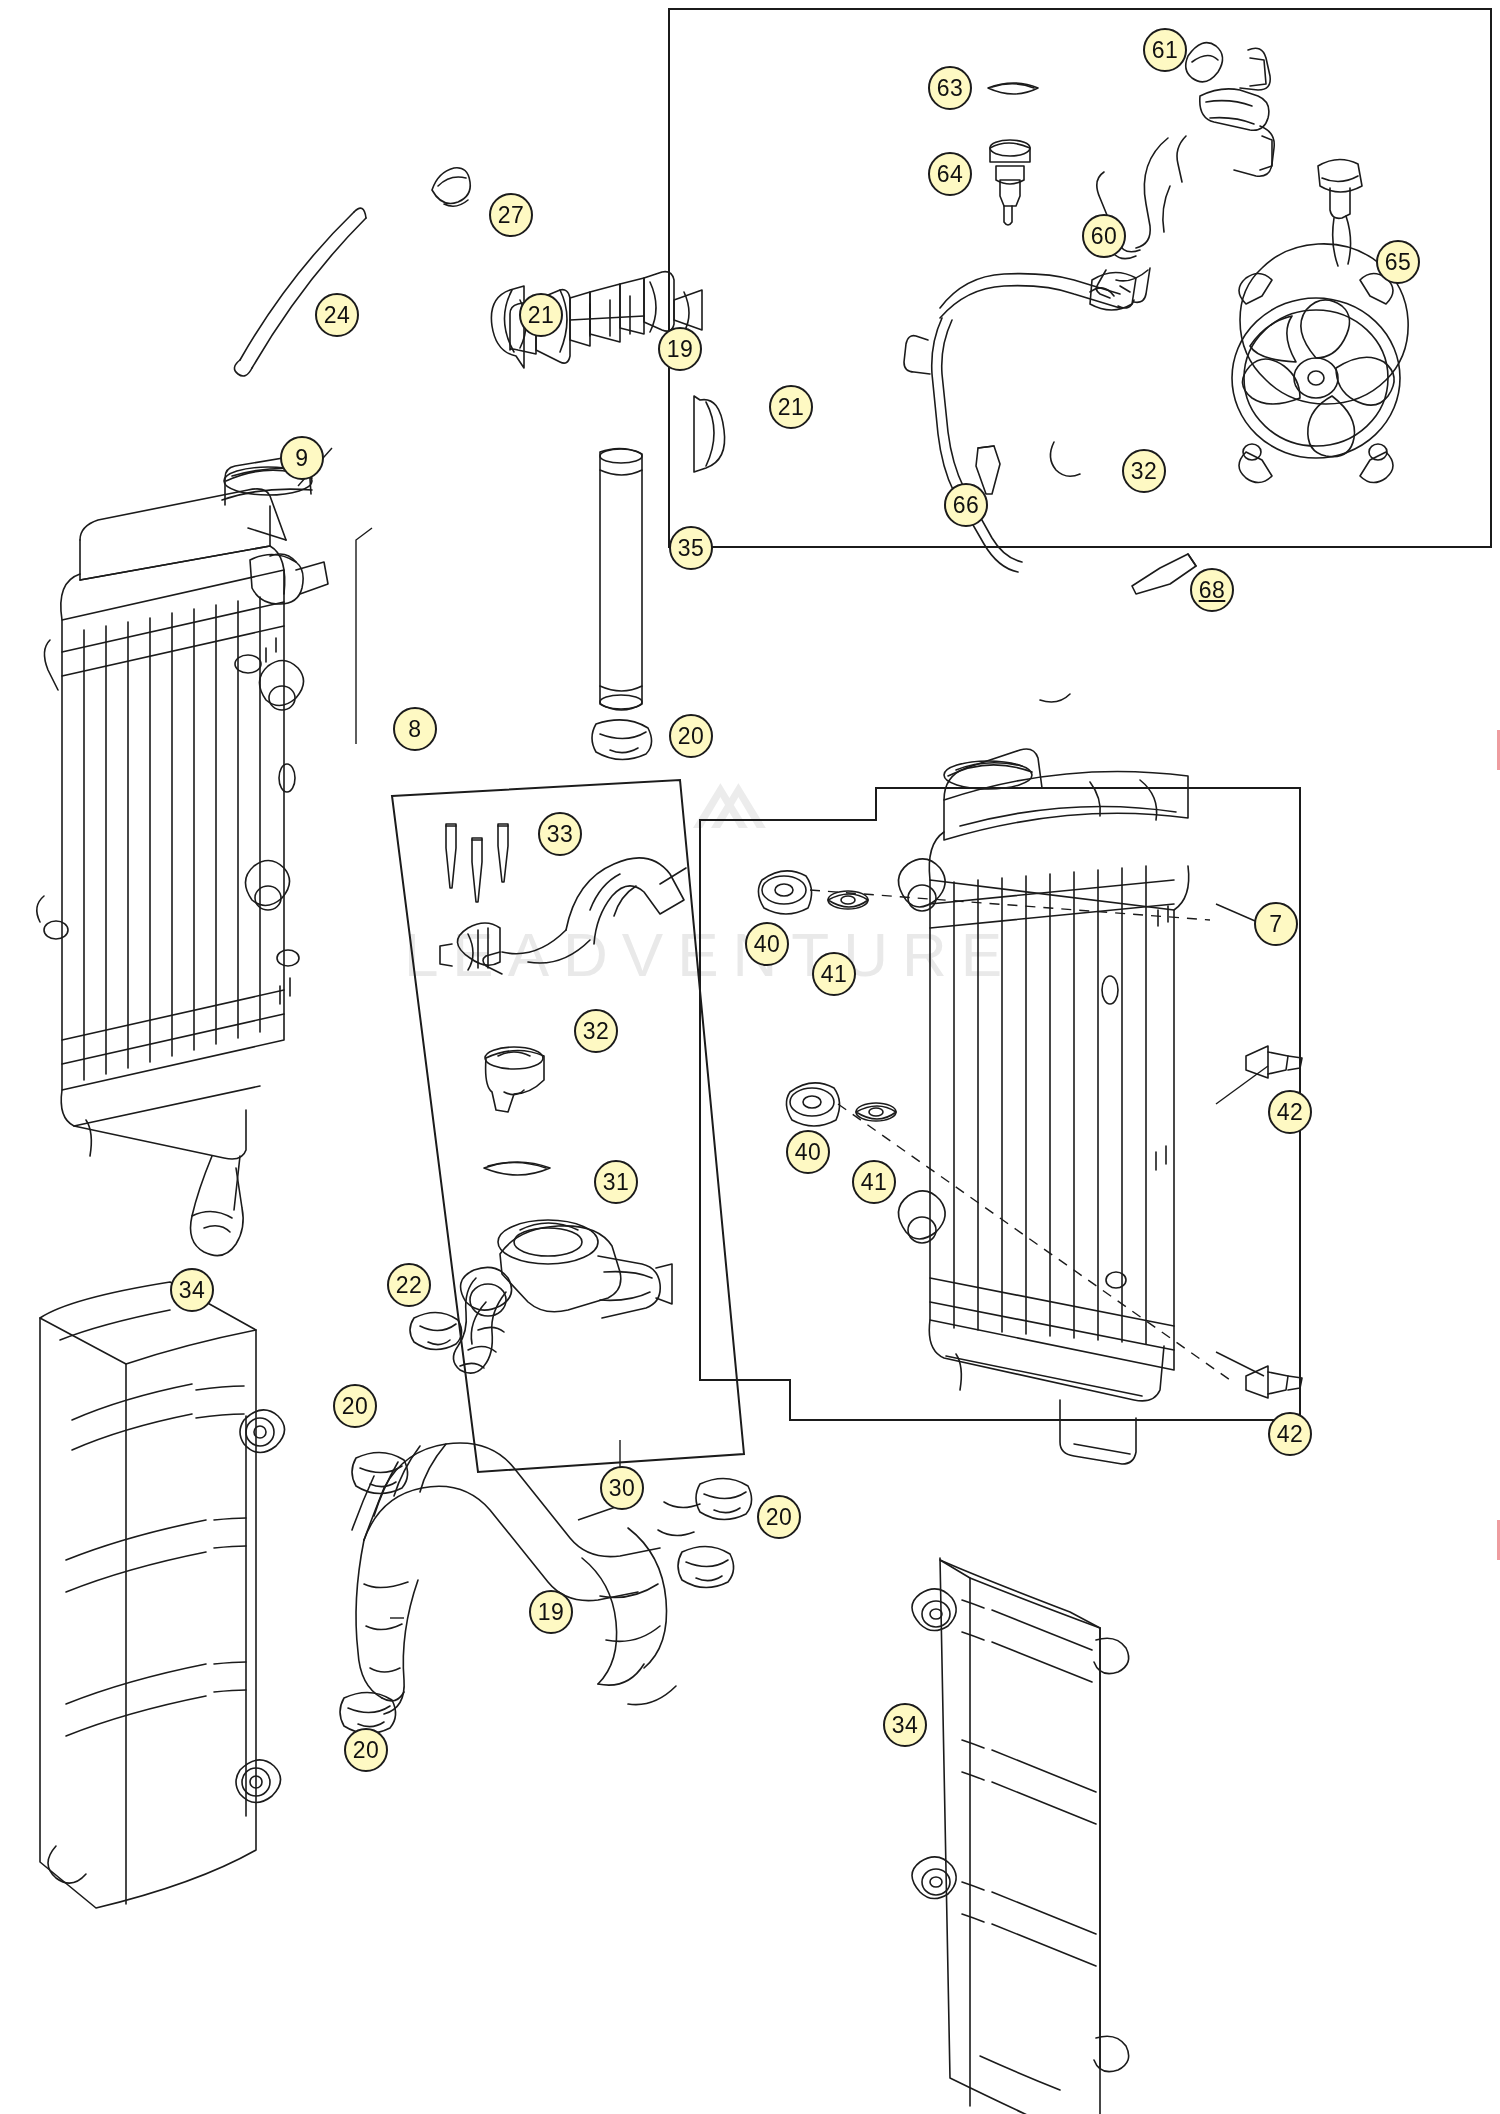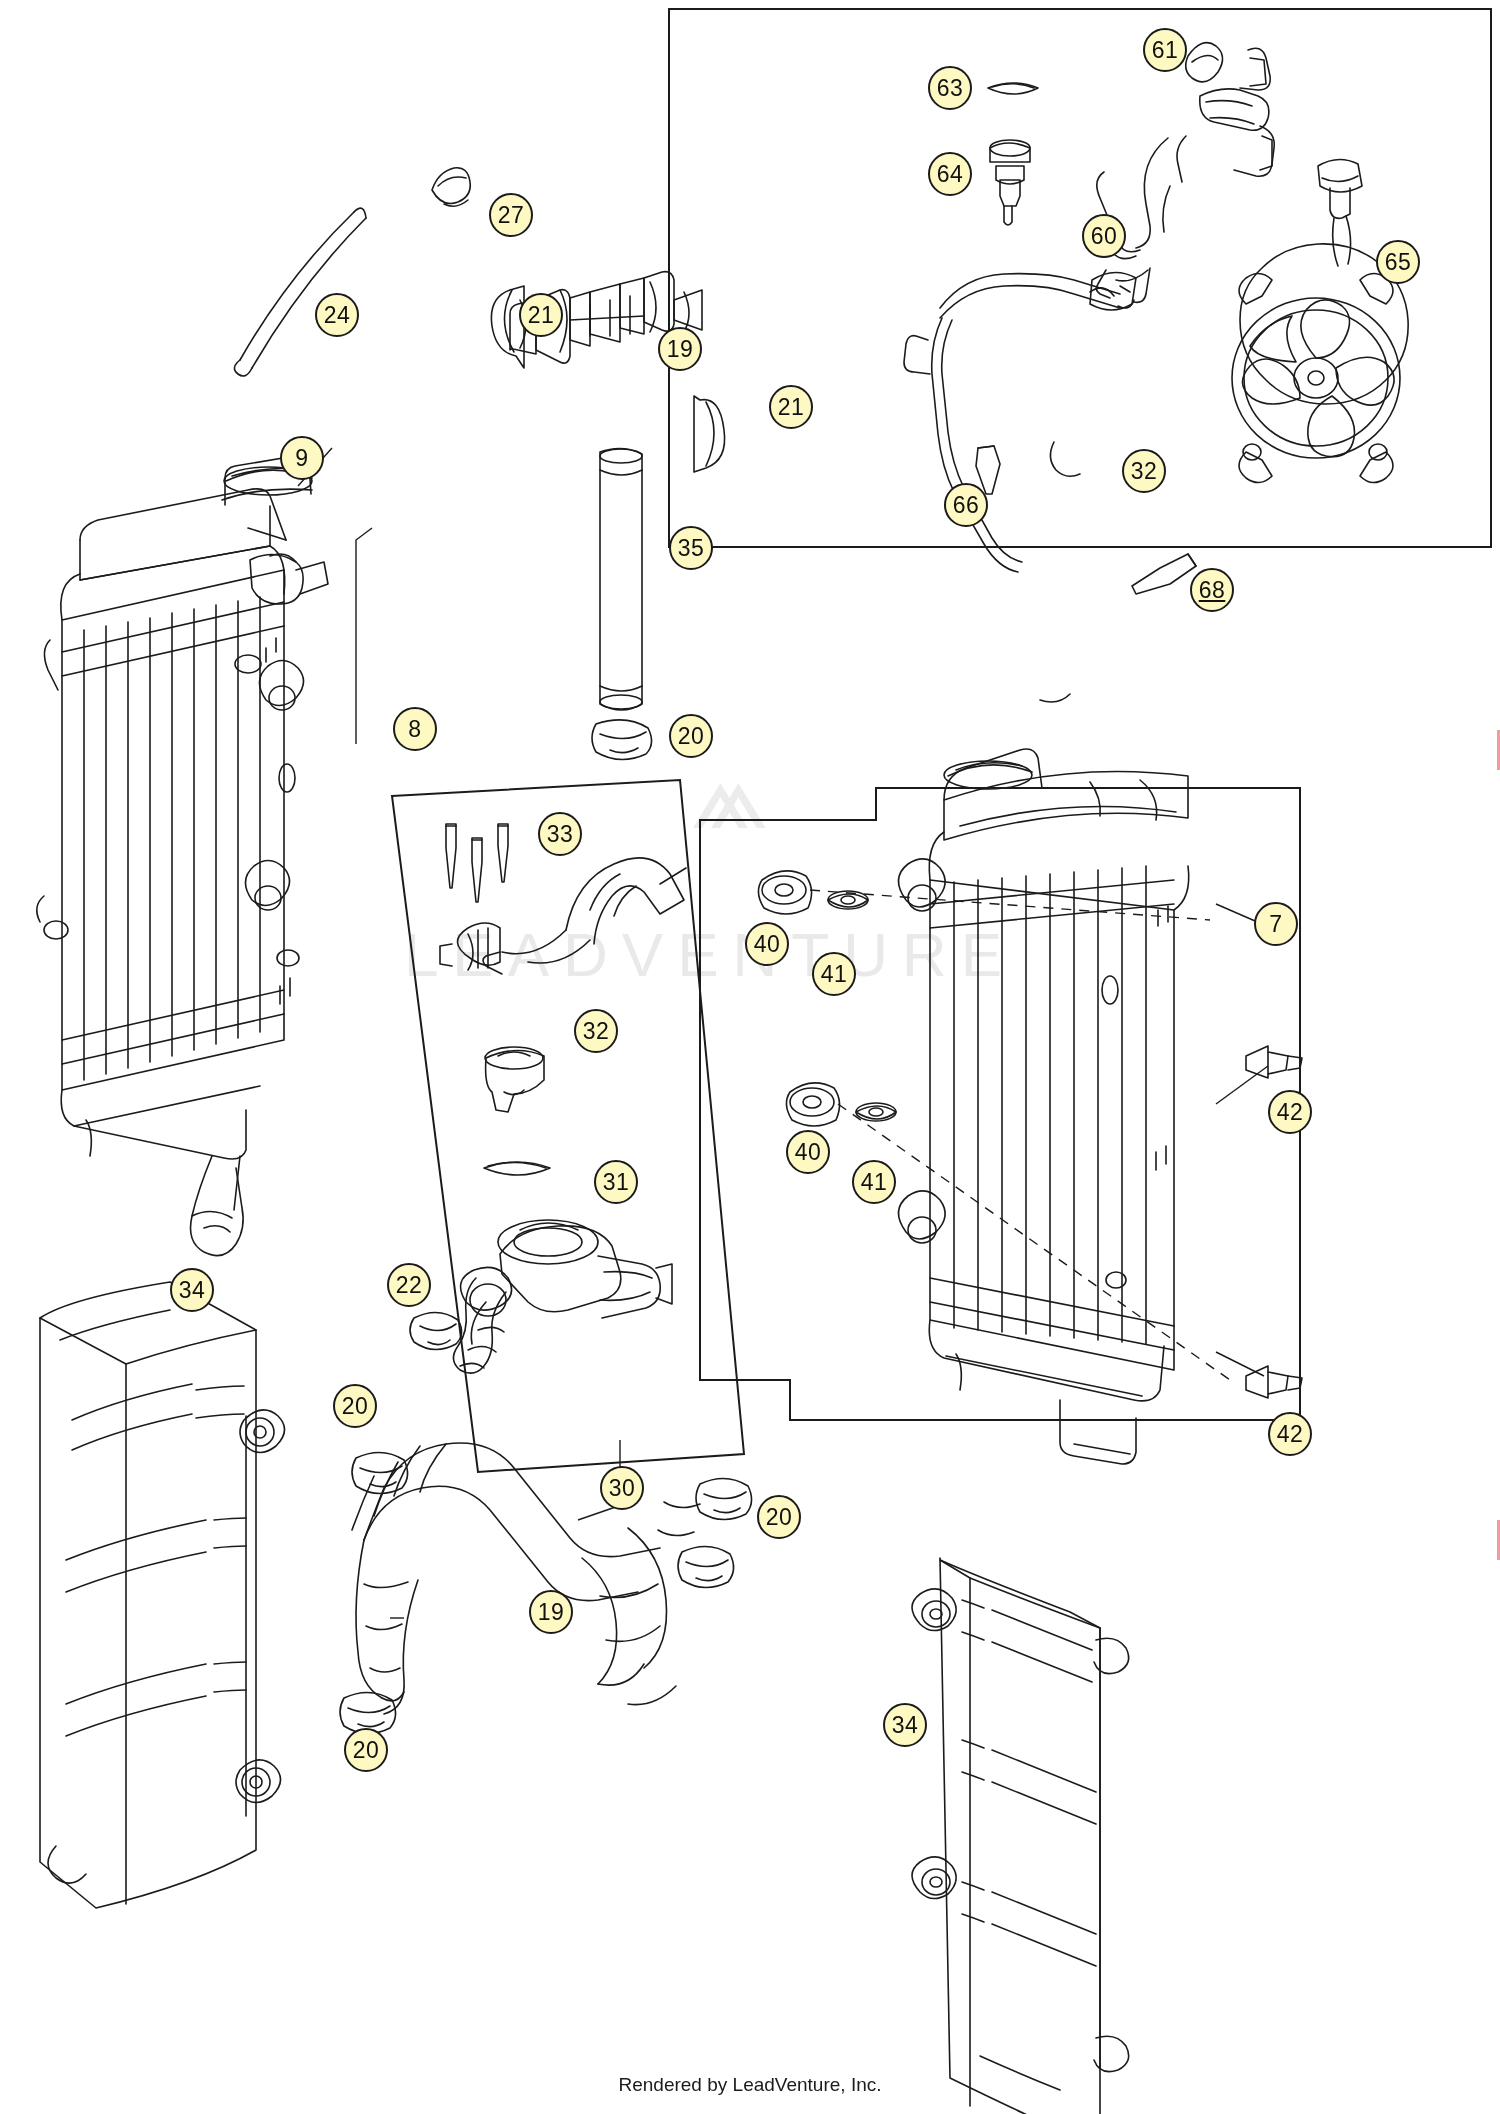--- a/index.html
+++ b/index.html
@@ -628,14 +628,13 @@
   <div class="callout" style="left:852px;top:1160px;">
       <span>41</span>
     </div>
   <div class="callout" style="left:1268px;top:1412px;">
       <span>42</span>
     </div>
 
   <div class="edge-tick" style="right:0;top:730px;height:40px;"></div>
   <div class="edge-tick" style="right:0;top:1520px;height:40px;"></div>
 
-  <div class="footer">Rendered by LeadVenture, Inc.</div>
 </div>
 
 </body></html>

